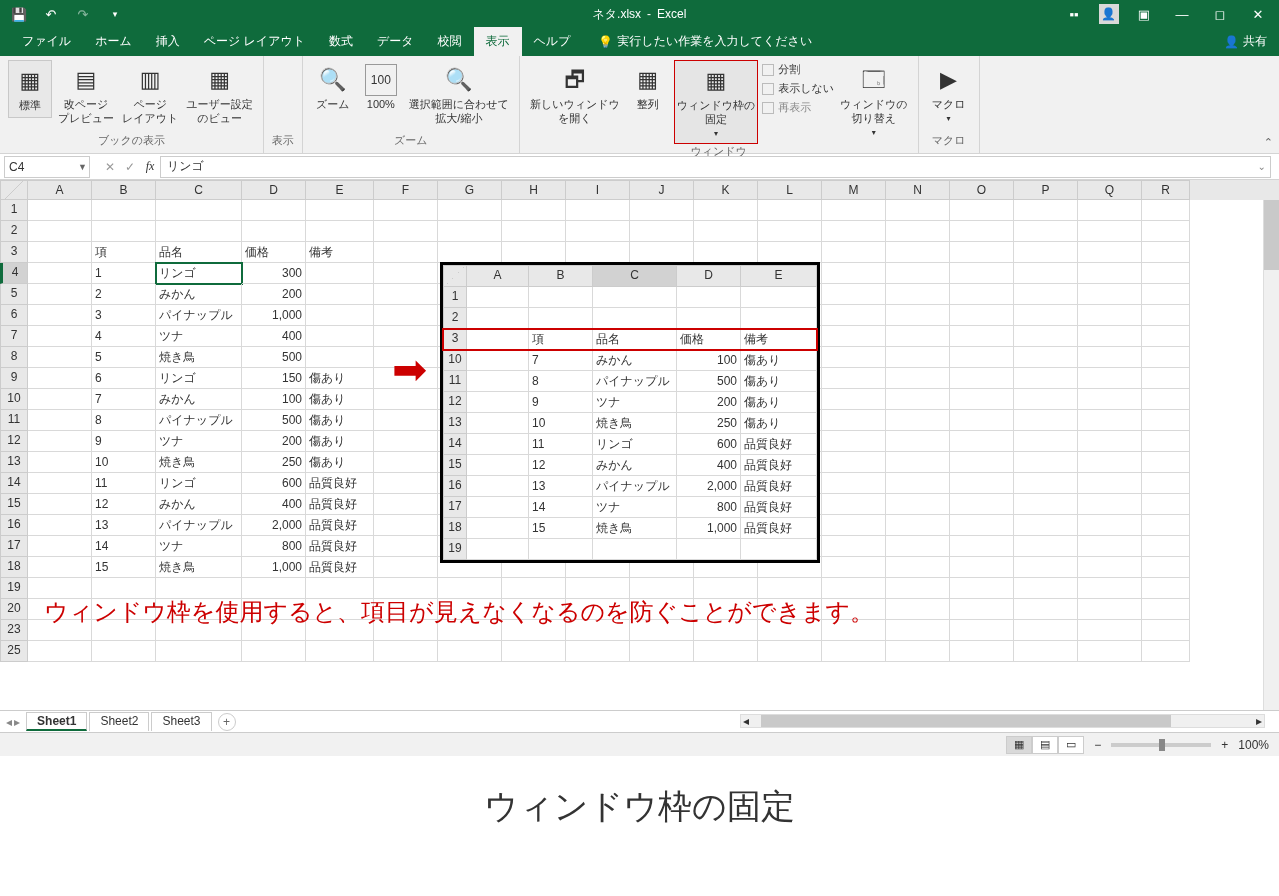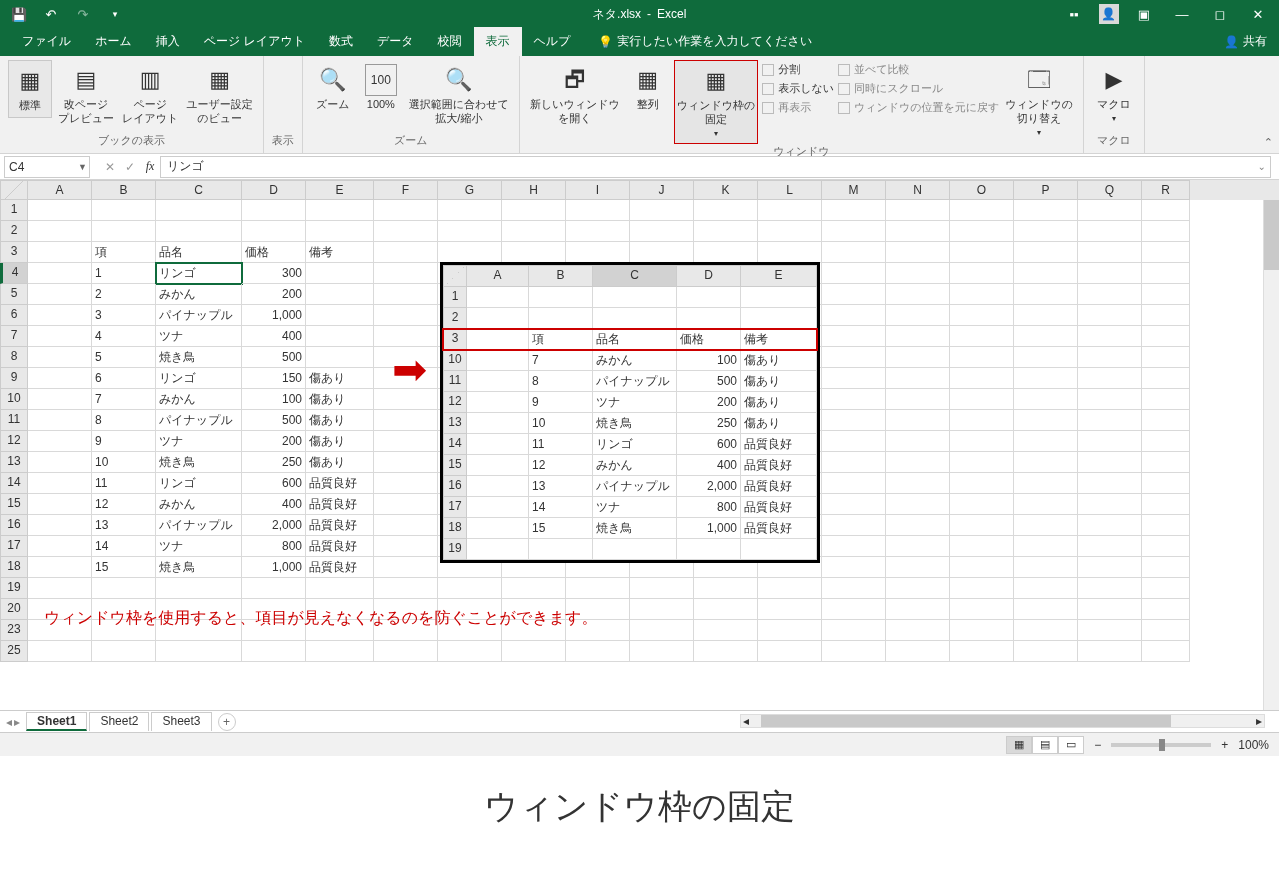--- a/index.html
+++ b/index.html
@@ -48,21 +48,21 @@
 .grid-row{display:flex;height:21px;}
 .cell{border-right:1px solid #d9d9d9;border-bottom:1px solid #d9d9d9;padding:0 3px;font-size:12px;line-height:20px;overflow:hidden;white-space:nowrap;}
 .cell.num{text-align:right;}
 .selected-cell{outline:2px solid #0f6b3c;outline-offset:-1px;background:#fff;}
 .inset-panel{position:absolute;left:440px;top:82px;border:3px solid #000;background:#fff;}
 .inset-panel .colheads{height:22px;}
 .inset-panel .grid-row{height:21px;}
 .inset-panel .colh.sel{background:#d2d2d2;}
 .inset-panel .frozen-row{outline:2px solid #c00;outline-offset:-1px;}
 .arrow-shape{position:absolute;left:392px;top:165px;color:#c00;font-size:42px;}
-.caption-text{position:absolute;left:44px;top:428px;color:#c00;font-size:16px;font-family:"Meiryo",sans-serif;white-space:nowrap;}
+.caption-text{position:absolute;left:44px;top:416px;color:#c00;font-size:24px;font-family:"Meiryo",sans-serif;white-space:nowrap;}
 .vscroll{position:absolute;right:0;top:20px;bottom:0;width:16px;background:#f0f0f0;border-left:1px solid #ddd;}
 .vscroll .thumb{position:absolute;top:0;width:100%;height:70px;background:#c9c9c9;}
 .sheet-tabs-row{height:22px;background:#fff;border-top:1px solid #ccc;display:flex;align-items:center;position:relative;}
 .sheet-nav{display:flex;gap:2px;padding:0 6px;color:#888;}
 .sheet-tab{border:1px solid #ccc;border-bottom:none;padding:1px 10px;font-size:12px;background:#fff;}
 .sheet-tab.active{border-bottom:2px solid #0f6b3c;font-weight:bold;}
 .add-sheet{width:18px;height:18px;border:1px solid #ccc;border-radius:50%;display:flex;align-items:center;justify-content:center;margin-left:6px;font-size:12px;color:#666;}
 .hscroll-area{position:absolute;right:14px;left:740px;top:3px;height:14px;background:#f0f0f0;border:1px solid #ddd;display:flex;align-items:center;}
 .hscroll-area .hthumb{width:410px;height:100%;background:#c9c9c9;margin-left:10px;}
 .status-bar{height:24px;background:#f1f1f1;border-top:1px solid #ccc;display:flex;align-items:center;justify-content:flex-end;padding:0 10px;gap:10px;font-size:12px;}
@@ -188,34 +188,20 @@
             <span class="sq"></span>
             <span style="color:#333">分割</span>
           </div>
         <div class="win-opt">
             <span class="sq"></span>
             <span style="color:#333">表示しない</span>
           </div>
         <div class="win-opt">
             <span class="sq"></span>
             <span>再表示</span>
-          </div>
-      </div>
-      <div class="win-opts">
-        <div class="win-opt">
-            <span class="sq"></span>
-            <span>並べて比較</span>
-          </div>
-        <div class="win-opt">
-            <span class="sq"></span>
-            <span>同時にスクロール</span>
-          </div>
-        <div class="win-opt">
-            <span class="sq"></span>
-            <span>ウィンドウの位置を元に戻す</span>
           </div>
       </div>
       <div class="bigbtn">
           <div class="bigicon">🗔</div>
           <span style="white-space:pre-line">ウィンドウの
 切り替え</span>
           <span style="font-size:8px">▾</span>
         </div>
     </div>
     <div class="glabel">ウィンドウ</div>

